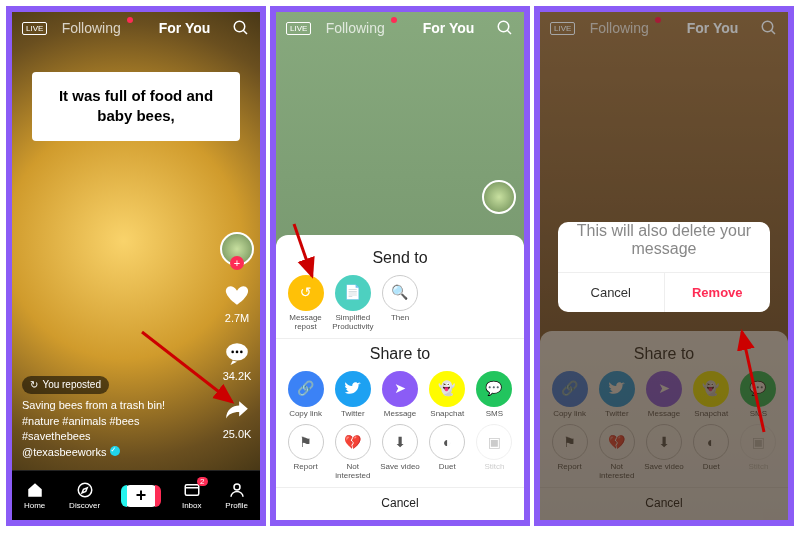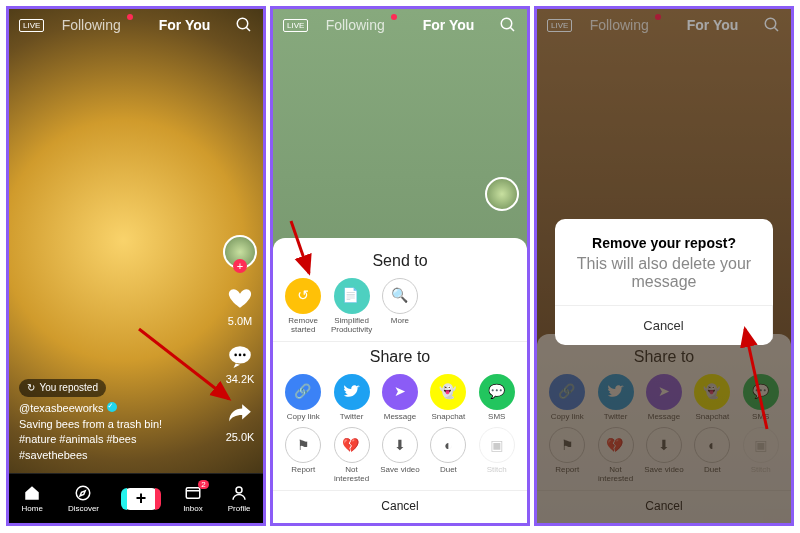--- a/index.html
+++ b/index.html
@@ -1,18 +1,18 @@
 <!DOCTYPE html>
 <html><head>
 <meta charset="utf-8">
 <style>
   * { box-sizing: border-box; margin: 0; padding: 0; }
   body { background: #fff; font-family: -apple-system, Helvetica, Arial, sans-serif; padding: 6px; }
   .row { display: flex; gap: 4px; width: 788px; }
-  .phone { width: 264px; height: 520px; border: 3px solid #8b5cf6; position: relative; overflow: hidden; background: #000; }
+  .phone { width: 264px; height: 520px; border: 6px solid #8b5cf6; position: relative; overflow: hidden; background: #000; }
   .topbar { position: absolute; top: 8px; left: 0; right: 0; display: flex; align-items: center; justify-content: center; gap: 16px; z-index: 5; color: #fff; font-size: 14px; font-weight: 500; }
   .topbar .live { position: absolute; left: 10px; font-size: 8px; border: 1px solid #fff; border-radius: 2px; padding: 1px 3px; }
   .topbar .search { position: absolute; right: 10px; }
   .tab { opacity: .75; }
   .tab.active { opacity: 1; font-weight: 700; }
   .red-dot { width: 6px; height: 6px; background:#fe2c55; border-radius:50%; display:inline-block; position:relative; top:-8px; left:-10px; }
   .feed { position:absolute; inset:0; }
   .feed1 { background: radial-gradient(circle at 45% 45%, #f9d36b 0%, #d09b2c 38%, #6a4f1f 70%, #2a230e 100%); }
   .feed2 { background: linear-gradient(#87a97d,#6b8a64); }
   .feed3 { background: linear-gradient(#a97f4f,#6a4b2b); }
@@ -74,34 +74,35 @@
       <span class="tab">Following</span>
         <span class="red-dot"></span>
       <span class="tab active">For You</span>
       <span class="search">
         <svg width="18" height="18" viewBox="0 0 24 24" fill="none" stroke="#fff" stroke-width="2">
             <circle cx="10" cy="10" r="7"></circle>
             <line x1="20" y1="20" x2="15" y2="15"></line>
           </svg>
       </span>
     </div>
+    <div class="caption-card">It was full of food and baby bees,</div>
 
     <div class="right-rail">
       <div class="rail-item">
         <div class="avatar">
             <div class="plus">+</div>
           </div>
       </div>
       <div class="rail-item">
         <div class="icon-circle">
             <svg width="26" height="26" viewBox="0 0 24 24" fill="#fff">
               <path d="M12 21s-8-5-10-11c-1-3 1-6 4-6 2 0 4 1 6 4 2-3 4-4 6-4 3 0 5 3 4 6-2 6-10 11-10 11z"></path>
             </svg>
           </div>
-        <span>5.0M</span>
+        <span>2.7M</span>
       </div>
       <div class="rail-item">
         <div class="icon-circle">
             <svg width="26" height="26" viewBox="0 0 24 24" fill="#fff">
               <ellipse cx="12" cy="11" rx="10" ry="8"></ellipse>
               <path d="M8 19l-2 4 6-3" fill="#fff"></path>
               <circle cx="8" cy="11" r="1.2" fill="#000"></circle>
               <circle cx="12" cy="11" r="1.2" fill="#000"></circle>
               <circle cx="16" cy="11" r="1.2" fill="#000"></circle>
             </svg>
@@ -116,22 +117,22 @@
           </div>
         <span>25.0K</span>
       </div>
     </div>
 
     <div class="meta">
       <div class="repost-pill">
           <span>↻</span>
           <span>You reposted</span>
         </div>
+      <div>Saving bees from a trash bin! #nature #animals #bees #savethebees</div>
       <div><span>@texasbeeworks</span> <span class="check"></span></div>
-      <div>Saving bees from a trash bin! #nature #animals #bees #savethebees</div>
     </div>
 
     <div class="bottom-nav">
       <div class="nav-item">
           <svg width="18" height="18" viewBox="0 0 24 24" fill="#fff">
             <path d="M3 11l9-8 9 8v10H3z"></path>
           </svg>
           <span>Home</span>
         </div>
       <div class="nav-item">
@@ -189,29 +190,29 @@
     </div>
     <div style="position:absolute; right:8px; top:168px;">
         <div class="avatar"></div>
       </div>
 
     <div class="sheet">
       <h4>Send to</h4>
       <div class="sheet-row">
         <div class="share-item">
             <div class="circ c-yellow">↺</div>
-            <span>Remove started</span>
+            <span>Message repost</span>
           </div>
         <div class="share-item">
             <div class="circ c-teal">📄</div>
             <span>Simplified Productivity</span>
           </div>
         <div class="share-item">
             <div class="circ c-outline">🔍</div>
-            <span>More</span>
+            <span>Then</span>
           </div>
         <div style="width:48px"></div>
           <div style="width:48px"></div>
       </div>
       <div class="hr"></div>
       <h4>Share to</h4>
       <div class="sheet-row">
         <div class="share-item">
             <div class="circ c-blue">🔗</div>
             <span>Copy link</span>
@@ -335,24 +336,24 @@
         <div class="share-item" style="opacity:.3">
             <div class="circ c-outline">▣</div>
             <span>Stitch</span>
           </div>
       </div>
       <div class="cancel">Cancel</div>
     </div>
 
     <div class="dimmer"></div>
     <div class="dialog">
-      <div class="dialog-h">Remove your repost?</div>
       <div class="dialog-p">This will also delete your message</div>
       <div class="dialog-btns">
         <div class="left">Cancel</div>
+        <div class="right">Remove</div>
       </div>
     </div>
 
     <svg class="arrow" style="right:4px; top:310px;" width="60" height="120">
         <defs>
           <marker id="ah3" markerWidth="8" markerHeight="8" refX="6" refY="3" orient="auto">
             <path d="M0 0l7 3-7 3z" fill="#c00"></path>
           </marker>
         </defs>
         <path d="M40 110 L18 10" stroke="#c00" stroke-width="3" marker-end="url(#ah3)" fill="none"></path>

